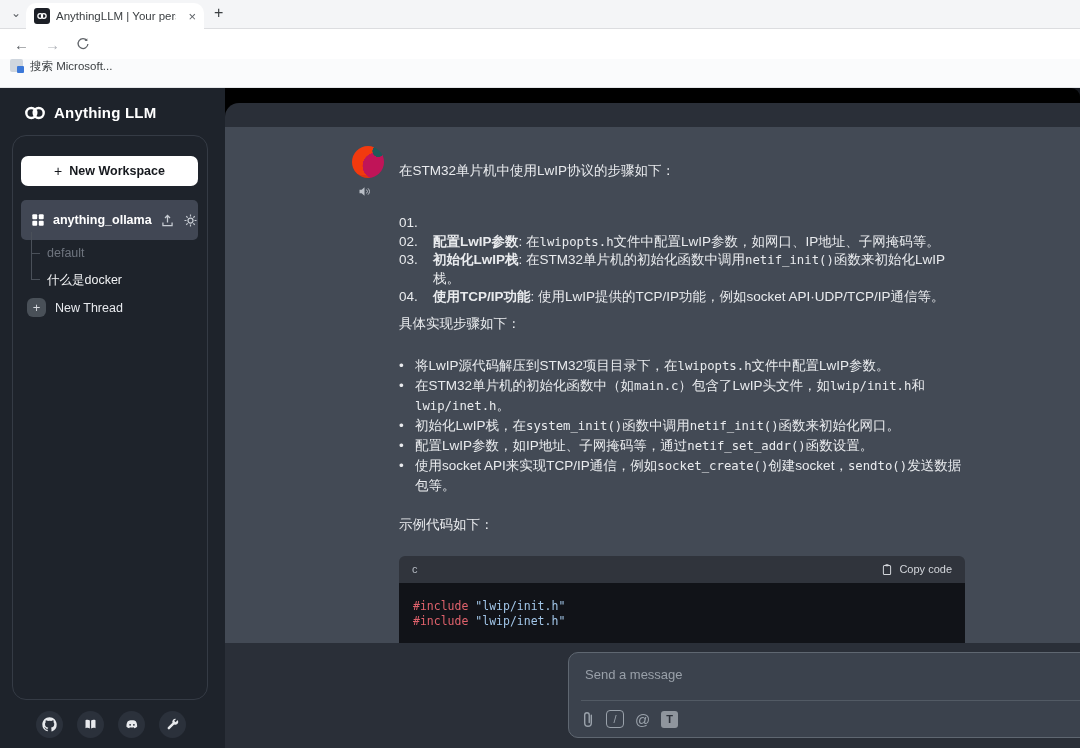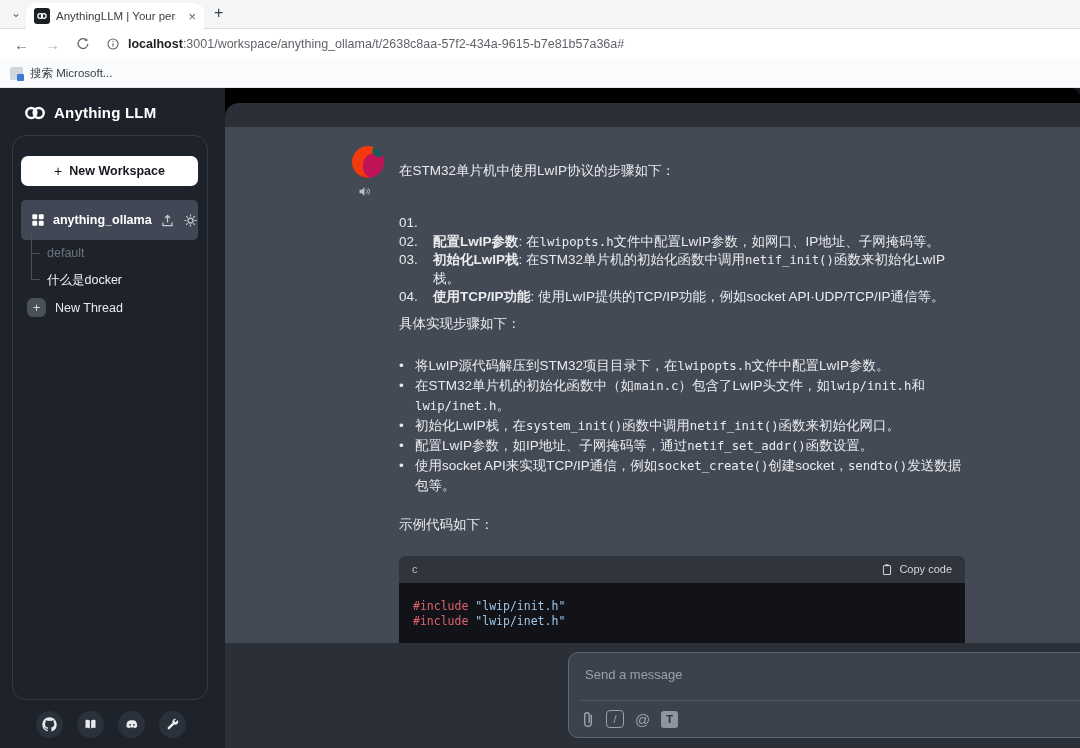--- a/index.html
+++ b/index.html
@@ -22,21 +22,21 @@
   .nav-back{color:#5f6368;font-size:15px;}
   .nav-fwd{color:#b1b4ba;font-size:15px;}
   .nav-reload{display:flex;align-items:center;color:#5f6368;}
   .urlbox{display:flex;align-items:center;gap:8px;}
   .info-icon{display:flex;align-items:center;color:#5f6368;}
   .url{font-size:12.5px;white-space:nowrap;}
   .url .host{color:#202124;font-weight:700;}
   .url .rest{color:#5f6368;}
 
   .bookmarks{position:absolute;top:59px;left:0;right:0;height:29px;background:#fafbfc;
-    border-bottom:1px solid #e4e6e9;display:flex;align-items:center;padding-left:10px;gap:7px;}
+    border-bottom:1px solid #e4e6e9;display:flex;padding-left:10px;gap:7px;}
   .bm-icon{position:relative;width:13px;height:13px;background:#cfd6de;border-radius:2px;flex:none;}
   .bm-icon::after{content:"";position:absolute;right:-1px;bottom:-1px;width:7px;height:7px;background:#3b78d8;border-radius:1px;}
   .bm-label{font-size:11.5px;color:#3c4043;}
 
   
   .app{position:absolute;top:88px;left:0;right:0;bottom:0;background:#000000;border-radius:9px;}
   .sidebar{position:absolute;left:0;top:0;bottom:0;width:225px;background:#1e232b;}
 
   .logo{position:absolute;left:24px;top:16px;display:flex;align-items:center;gap:8px;}
   .logo-text{color:#ffffff;font-weight:700;font-size:15px;letter-spacing:.2px;}
@@ -139,30 +139,20 @@
   </div>
 
   <div class="toolbar">
     <span class="nav-back">←</span>
     <span class="nav-fwd">→</span>
     <span class="nav-reload">
       <svg width="14" height="14" viewBox="0 0 20 20">
           <path d="M15.6 5.2A7 7 0 1 0 17 10" fill="none" stroke="#5f6368" stroke-width="1.8"></path>
           <path d="M16.2 1.8v4h-4z" fill="#5f6368"></path>
         </svg>
-    </span>
-    <span class="urlbox">
-      <span class="info-icon">
-        <svg width="14" height="14" viewBox="0 0 20 20">
-            <circle cx="10" cy="10" r="7.2" fill="none" stroke="#5f6368" stroke-width="1.6"></circle>
-            <path d="M10 9v4.5" stroke="#5f6368" stroke-width="1.6"></path>
-            <circle cx="10" cy="6.3" r="0.9" fill="#5f6368"></circle>
-          </svg>
-      </span>
-      <span class="url"><span class="host">localhost</span><span class="rest">:3001/workspace/anything_ollama/t/2638c8aa-57f2-434a-9615-b7e81b57a36a#</span></span>
     </span>
   </div>
 
   <div class="bookmarks">
     <span class="bm-icon"></span>
     <span class="bm-label">搜索 Microsoft...</span>
   </div>
 
   <div class="app">
 

